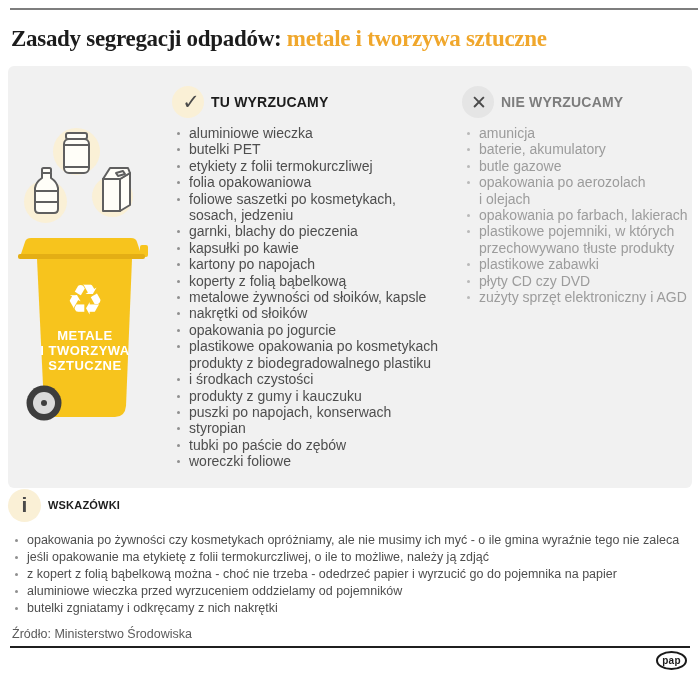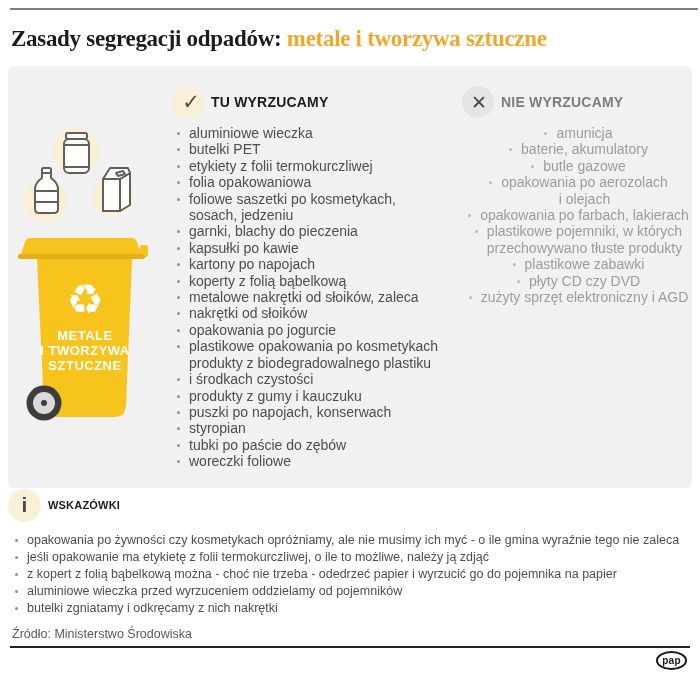--- a/index.html
+++ b/index.html
@@ -43,21 +43,21 @@
   .icon-circle.pale{background:var(--pale-circle);}
   .icon-circle.gray{background:var(--gray-circle);}
   .glyph{font-size:21px;color:#4A4A4A;line-height:1;font-weight:bold;transform:translate(3px,-1px);}
   .glyph.x{font-size:19px;transform:translate(1px,0);}
   .col-title{font-size:14px;font-weight:bold;margin-left:7px;letter-spacing:0.2px;}
   .col-allowed .col-title{color:var(--text-dark);}
   .col-forbidden .col-title{color:var(--muted-header);}
   .list{margin-top:7px;}
   .li-row{display:flex;line-height:16.4px;font-size:14px;}
   .col-allowed .li-row{color:var(--text-body);}
-  .col-forbidden .li-row{color:var(--text-muted);justify-content:center;}
+  .col-forbidden .li-row{color:var(--text-muted);}
   .dot{flex:0 0 3px;width:3px;height:3px;border-radius:50%;background:#8F8F8F;
     margin:7px 9px 0 5px;}
   .col-forbidden .dot{background:#B9B9B9;}
   .dot.hidden{visibility:hidden;}
 
   
   #tips{position:absolute;left:8px;top:489px;width:684px;}
   #tips .col-head .icon-circle{width:33px;height:33px;flex-basis:33px;}
   #tips .glyph{font-size:21px;transform:translate(0,-1px);}
   #tips .col-title{color:var(--text-dark);font-size:11px;}
@@ -178,21 +178,21 @@
         <div class="li-row">
           <span class="dot"></span>
           <span class="li-text">kartony po napojach</span>
         </div>
         <div class="li-row">
           <span class="dot"></span>
           <span class="li-text">koperty z folią bąbelkową</span>
         </div>
         <div class="li-row">
           <span class="dot"></span>
-          <span class="li-text">metalowe nakrętki od słoików, zaleca</span>
+          <span class="li-text">metalowe żywności od słoików, kapsle</span>
         </div>
         <div class="li-row">
           <span class="dot"></span>
           <span class="li-text">nakrętki od słoików</span>
         </div>
         <div class="li-row">
           <span class="dot"></span>
           <span class="li-text">opakowania po jogurcie</span>
         </div>
         <div class="li-row">

